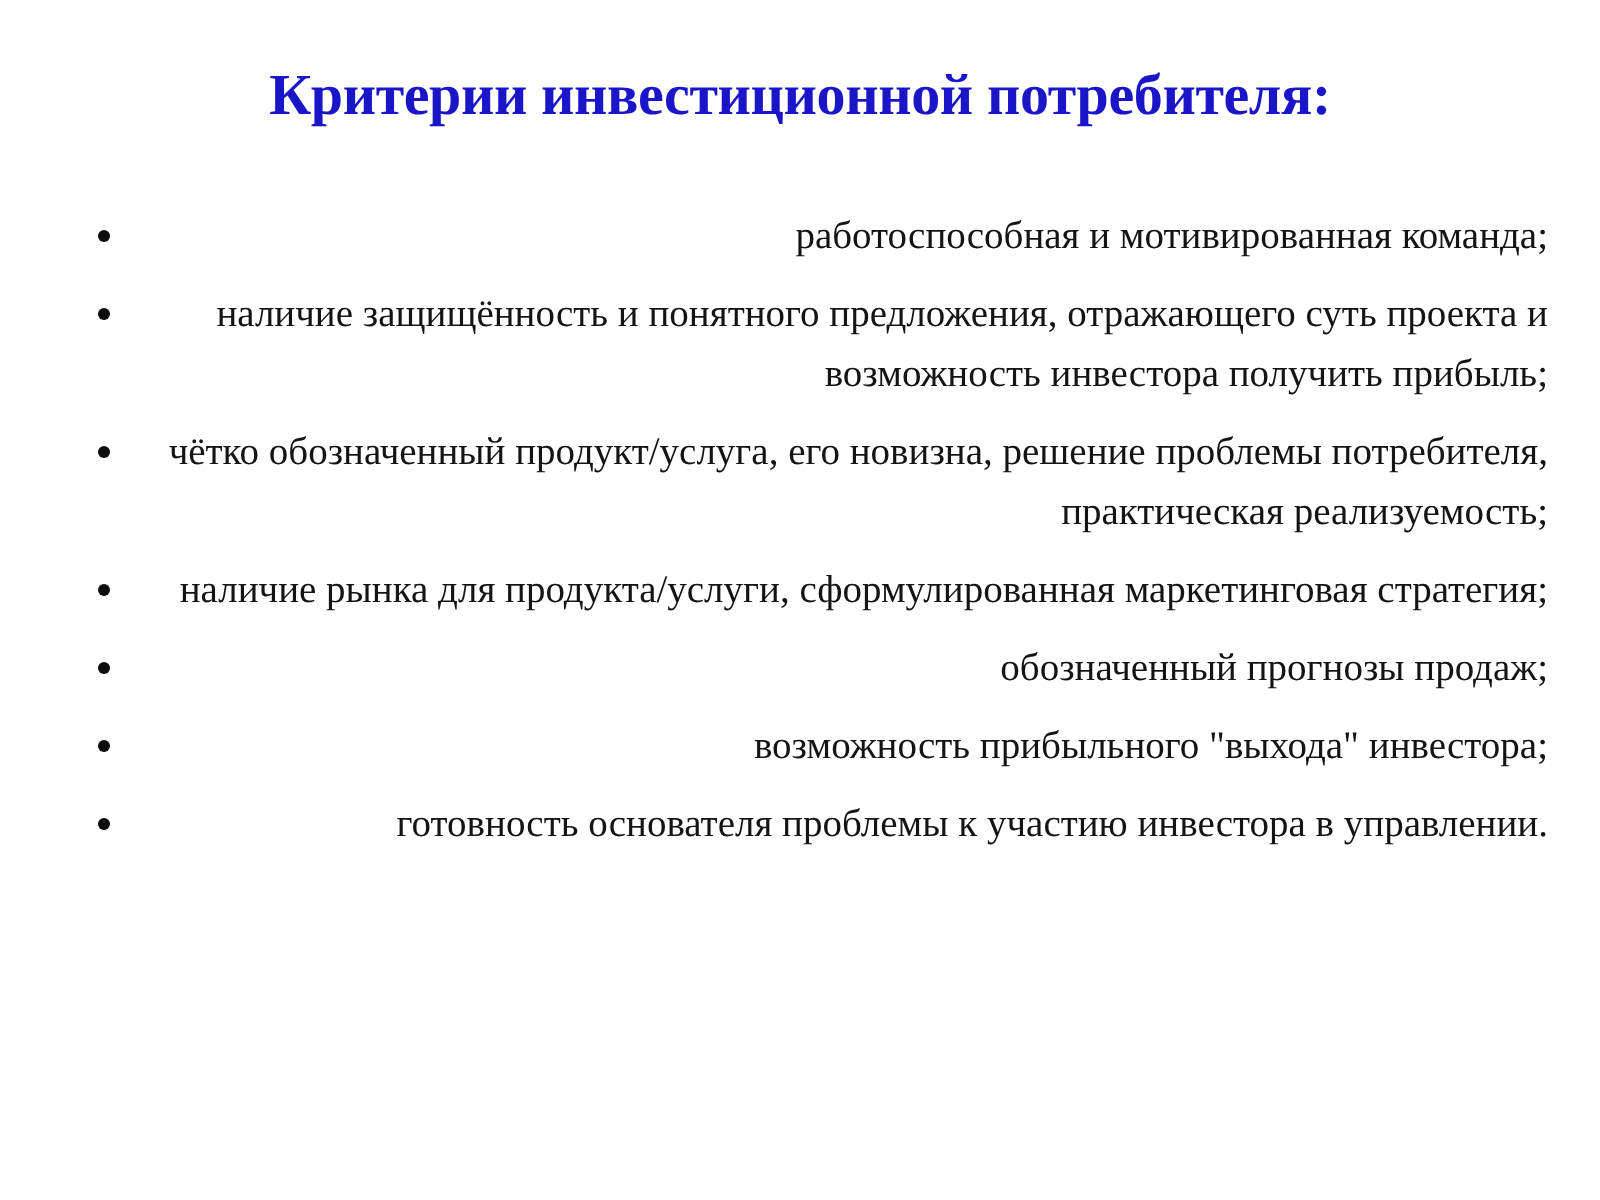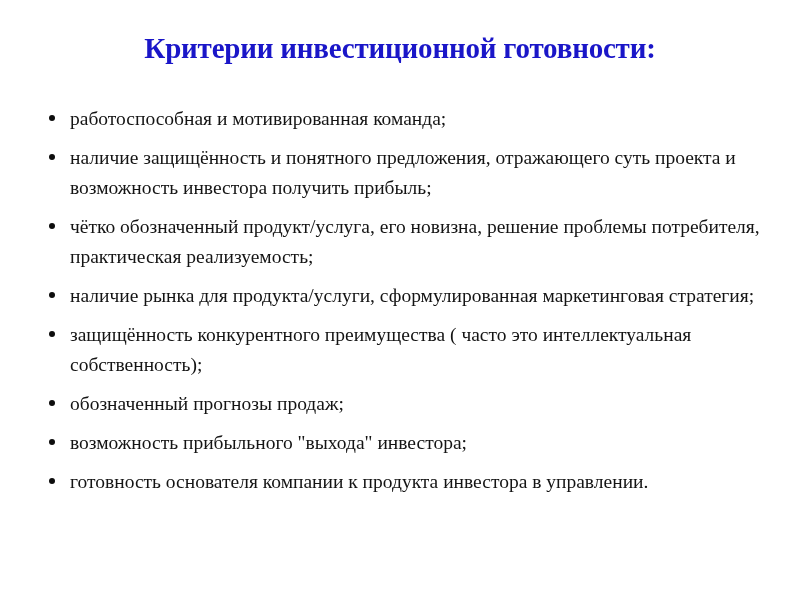--- a/index.html
+++ b/index.html
@@ -49,21 +49,21 @@
   }
 
   .bullet-item {
     position: relative;
     padding-left: 26px;
     margin: 0 0 9px 0;
     font-family: "Liberation Serif", "DejaVu Serif", serif;
     font-size: 19.5px;
     line-height: 30px;
     color: #141414;
-    text-align: left;
+    text-align: right;
   }
 
   .bullet-item:last-child {
     margin-bottom: 0;
   }
 
   .bullet-marker {
     position: absolute;
     left: 5px;
     top: 11px;
@@ -75,21 +75,21 @@
 
   .bullet-text {
     display: block;
   }
 </style>
 </head>
 <body>
 
 <div class="slide">
 
-  <div class="slide-title">Критерии инвестиционной готовности:</div>
+  <div class="slide-title">Критерии инвестиционной потребителя:</div>
 
   <ul class="bullet-list">
 
     <li class="bullet-item">
       <span class="bullet-marker"></span>
       <span class="bullet-text">работоспособная и мотивированная команда;</span>
     </li>
 
     <li class="bullet-item">
       <span class="bullet-marker"></span>
@@ -99,35 +99,31 @@
     <li class="bullet-item">
       <span class="bullet-marker"></span>
       <span class="bullet-text">чётко обозначенный продукт/услуга, его новизна, решение проблемы потребителя, практическая реализуемость;</span>
     </li>
 
     <li class="bullet-item">
       <span class="bullet-marker"></span>
       <span class="bullet-text">наличие рынка для продукта/услуги, сформулированная маркетинговая стратегия;</span>
     </li>
 
-    <li class="bullet-item">
-      <span class="bullet-marker"></span>
-      <span class="bullet-text">защищённость конкурентного преимущества ( часто это интеллектуальная собственность);</span>
-    </li>
 
     <li class="bullet-item">
       <span class="bullet-marker"></span>
       <span class="bullet-text">обозначенный прогнозы продаж;</span>
     </li>
 
     <li class="bullet-item">
       <span class="bullet-marker"></span>
       <span class="bullet-text">возможность прибыльного "выхода" инвестора;</span>
     </li>
 
     <li class="bullet-item">
       <span class="bullet-marker"></span>
-      <span class="bullet-text">готовность основателя компании к продукта инвестора в управлении.</span>
+      <span class="bullet-text">готовность основателя проблемы к участию инвестора в управлении.</span>
     </li>
 
   </ul>
 
 </div>
 
 </body></html>

